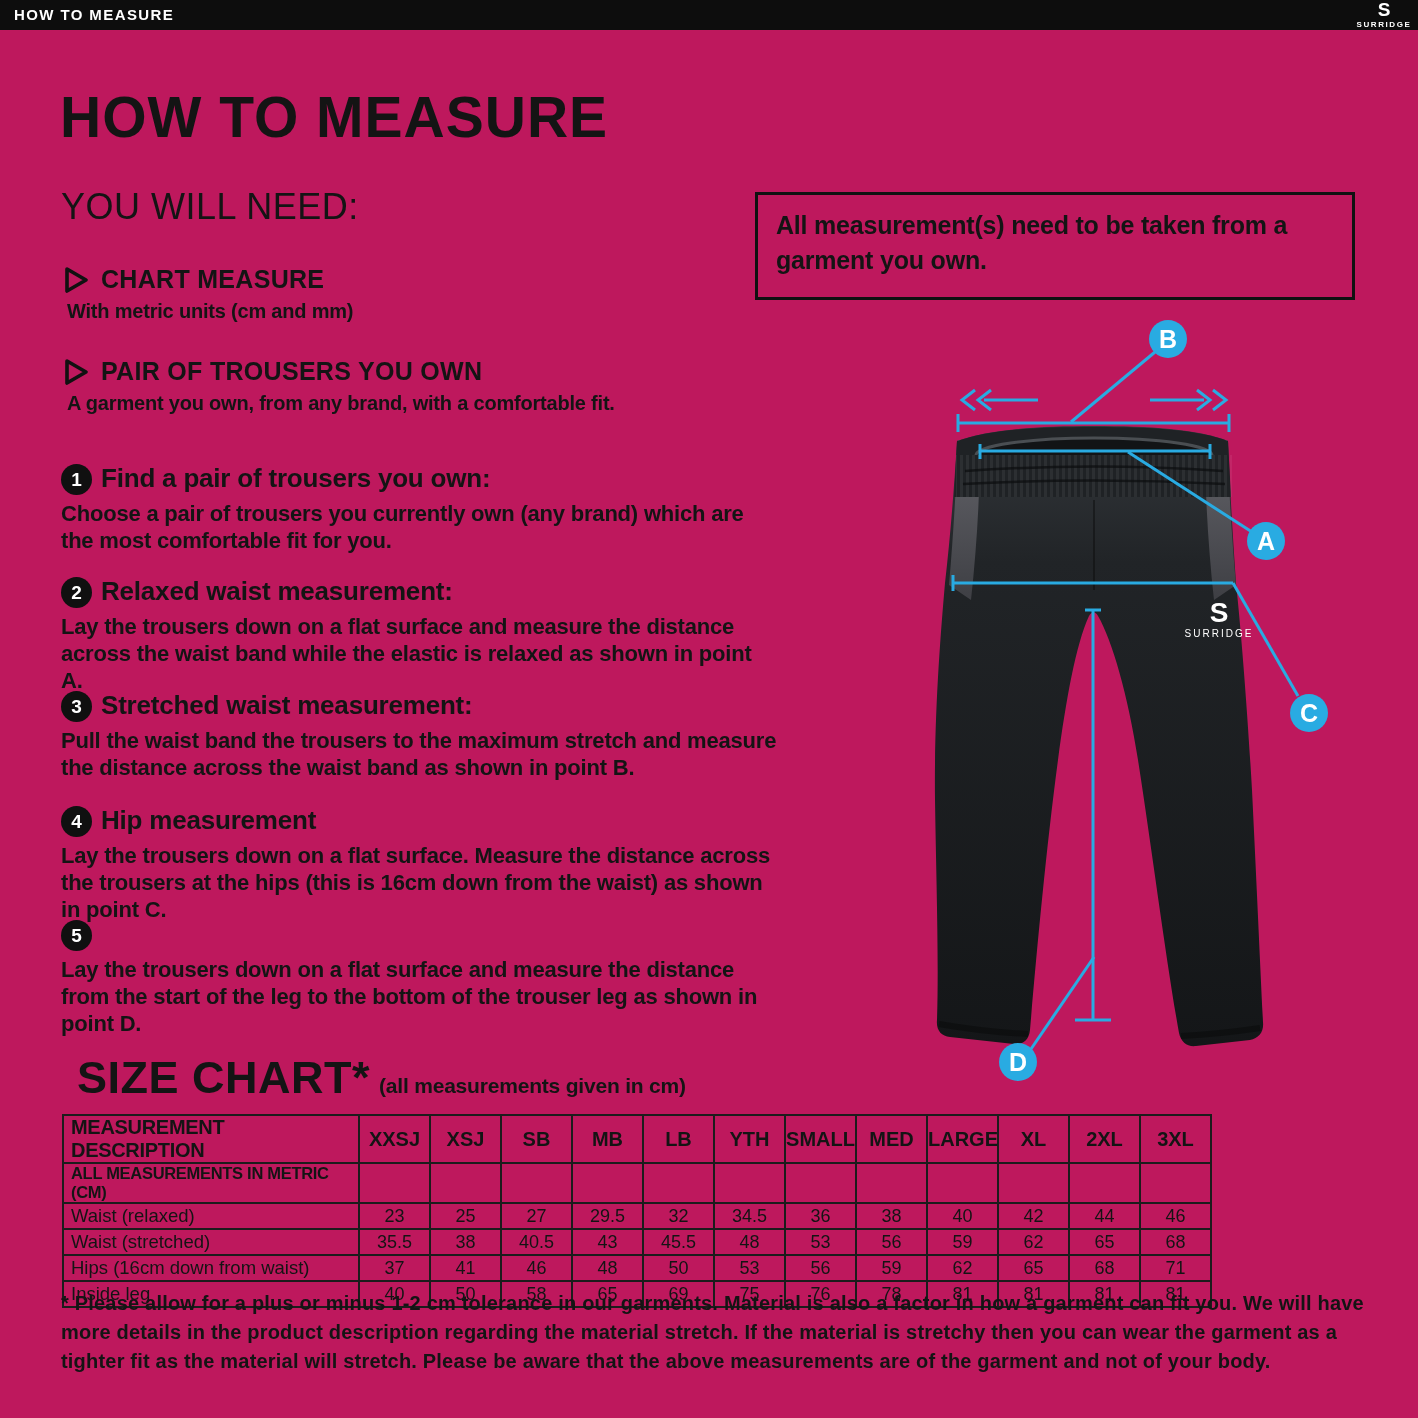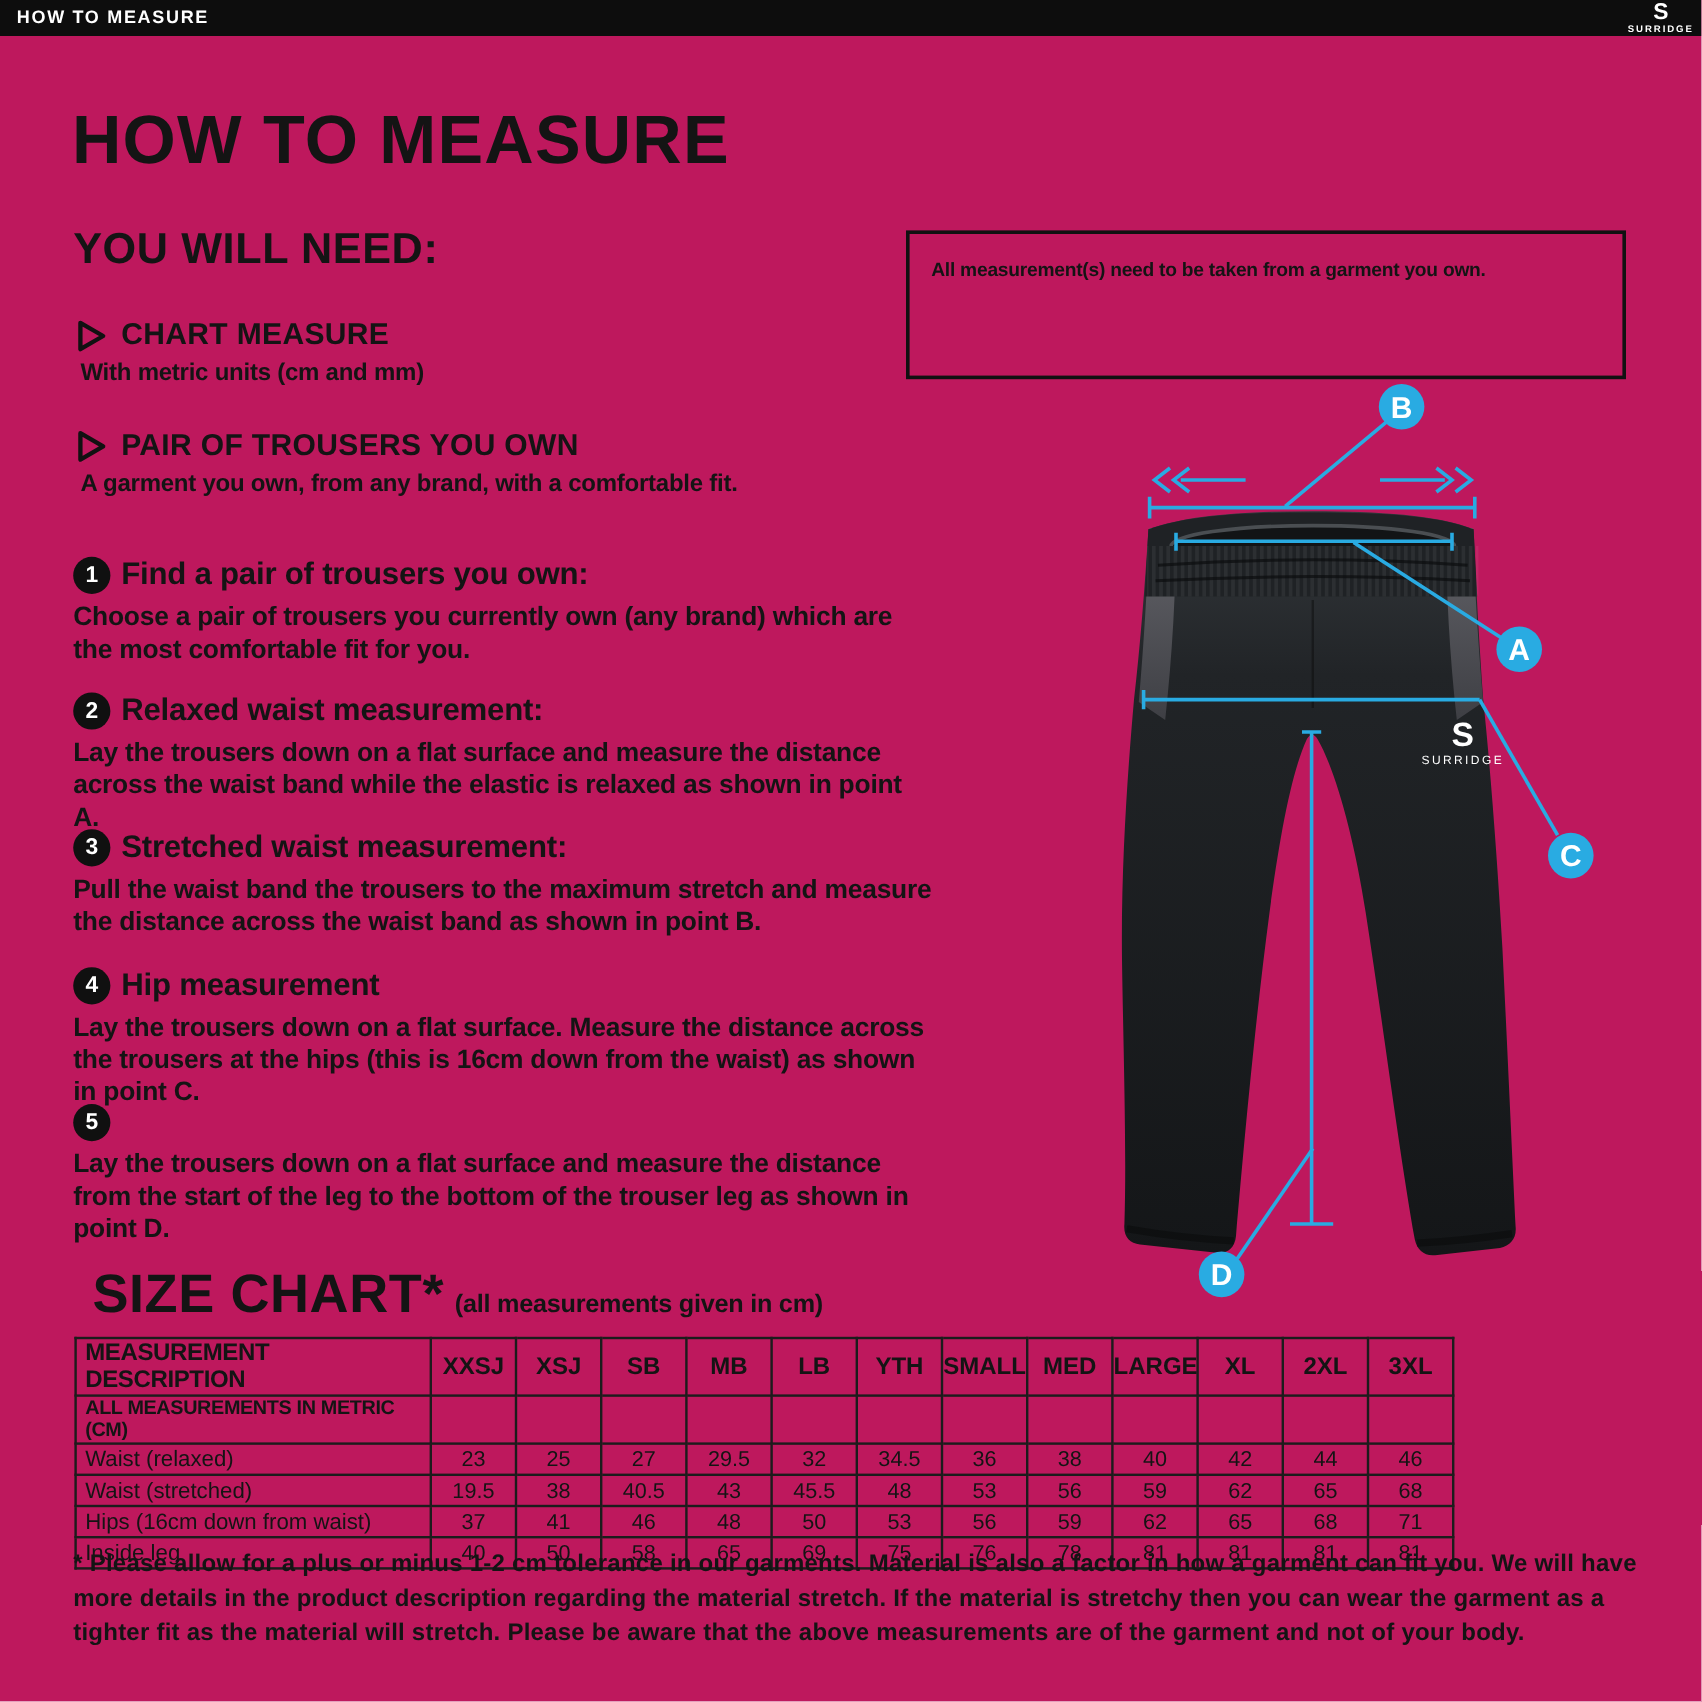--- a/index.html
+++ b/index.html
@@ -6,38 +6,38 @@
   .page{position:relative;width:1418px;height:1418px;background:#be185d;overflow:hidden;
         font-family:"Liberation Sans",sans-serif;color:#141414;}
   
   .topbar{position:absolute;left:0;top:0;width:1418px;height:30px;background:#0d0d0d;}
   .topbar-title{position:absolute;left:14px;top:6px;font-size:15px;font-weight:bold;
         letter-spacing:1.4px;color:#ffffff;}
   .topbar-logo{position:absolute;right:6px;top:0;width:110px;height:30px;}
   
   .page-title{position:absolute;left:60px;top:84px;margin:0;font-size:57px;font-weight:bold;
         letter-spacing:1px;}
-  .need-heading{position:absolute;left:61px;top:186px;margin:0;font-size:36px;font-weight:bold;
+  .need-heading{position:absolute;left:61px;top:186px;margin:0;font-size:36px;font-weight:normal;
         letter-spacing:0.5px;}
   
   .tri-icon{position:absolute;width:28px;height:28px;}
   .need-label{position:absolute;font-size:25px;font-weight:bold;letter-spacing:0.3px;}
   .need-sub{position:absolute;font-size:20px;font-weight:bold;letter-spacing:-0.2px;}
   
   .step-circle{position:absolute;left:61px;width:31px;height:31px;border-radius:50%;
         background:#101010;color:#fff;font-size:19px;font-weight:bold;
         display:flex;align-items:center;justify-content:center;}
   .step-heading{position:absolute;left:101px;margin:0;font-size:26px;font-weight:bold;
         letter-spacing:-0.2px;}
   .step-body{position:absolute;left:61px;width:716px;font-size:22px;font-weight:bold;
         letter-spacing:-0.2px;line-height:27px;}
   
-  .notice-box{position:absolute;left:755px;top:192px;width:600px;height:124px;
+  .notice-box{position:absolute;left:755px;top:192px;width:600px;height:108px;
         border:3px solid #111;box-sizing:border-box;padding:13px 9px 0 18px;
-        font-size:16px;font-weight:bold;line-height:35px;letter-spacing:-0.2px;}
+        font-size:25px;font-weight:bold;line-height:35px;letter-spacing:-0.2px;}
   
   .diagram{position:absolute;left:880px;top:300px;width:500px;height:790px;}
   
   .chart-heading{position:absolute;left:61px;top:1036px;margin:16px;font-size:45px;
         font-weight:bold;letter-spacing:0.5px;}
   .chart-sub{font-size:21px;font-weight:bold;letter-spacing:-0.2px;margin-left:9px;}
   .size-table{position:absolute;left:62px;top:1114px;width:1148px;border-collapse:collapse;
         table-layout:fixed;}
   .size-table th,.size-table td{border:2px solid #1c1c1c;padding:0;}
   .size-table th{font-size:20px;font-weight:bold;height:33px;}
@@ -234,21 +234,21 @@
       <td>34.5</td>
       <td>36</td>
       <td>38</td>
       <td>40</td>
       <td>42</td>
       <td>44</td>
       <td>46</td>
     </tr>
     <tr>
       <td class="label">Waist (stretched)</td>
-      <td>19.5</td>
+      <td>35.5</td>
       <td>38</td>
       <td>40.5</td>
       <td>43</td>
       <td>45.5</td>
       <td>48</td>
       <td>53</td>
       <td>56</td>
       <td>59</td>
       <td>62</td>
       <td>65</td>

